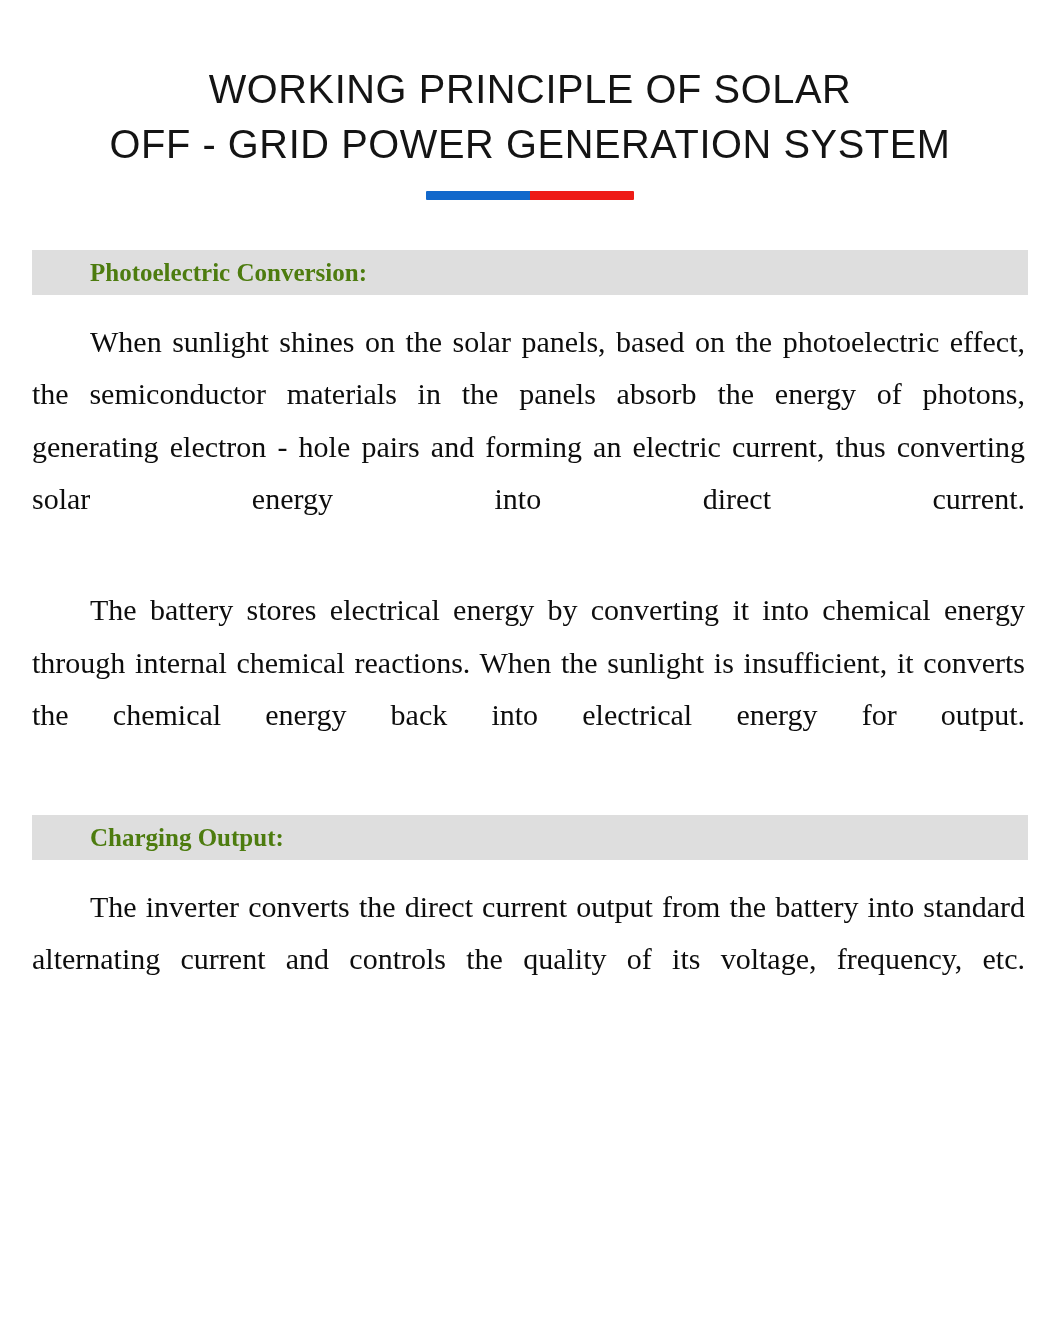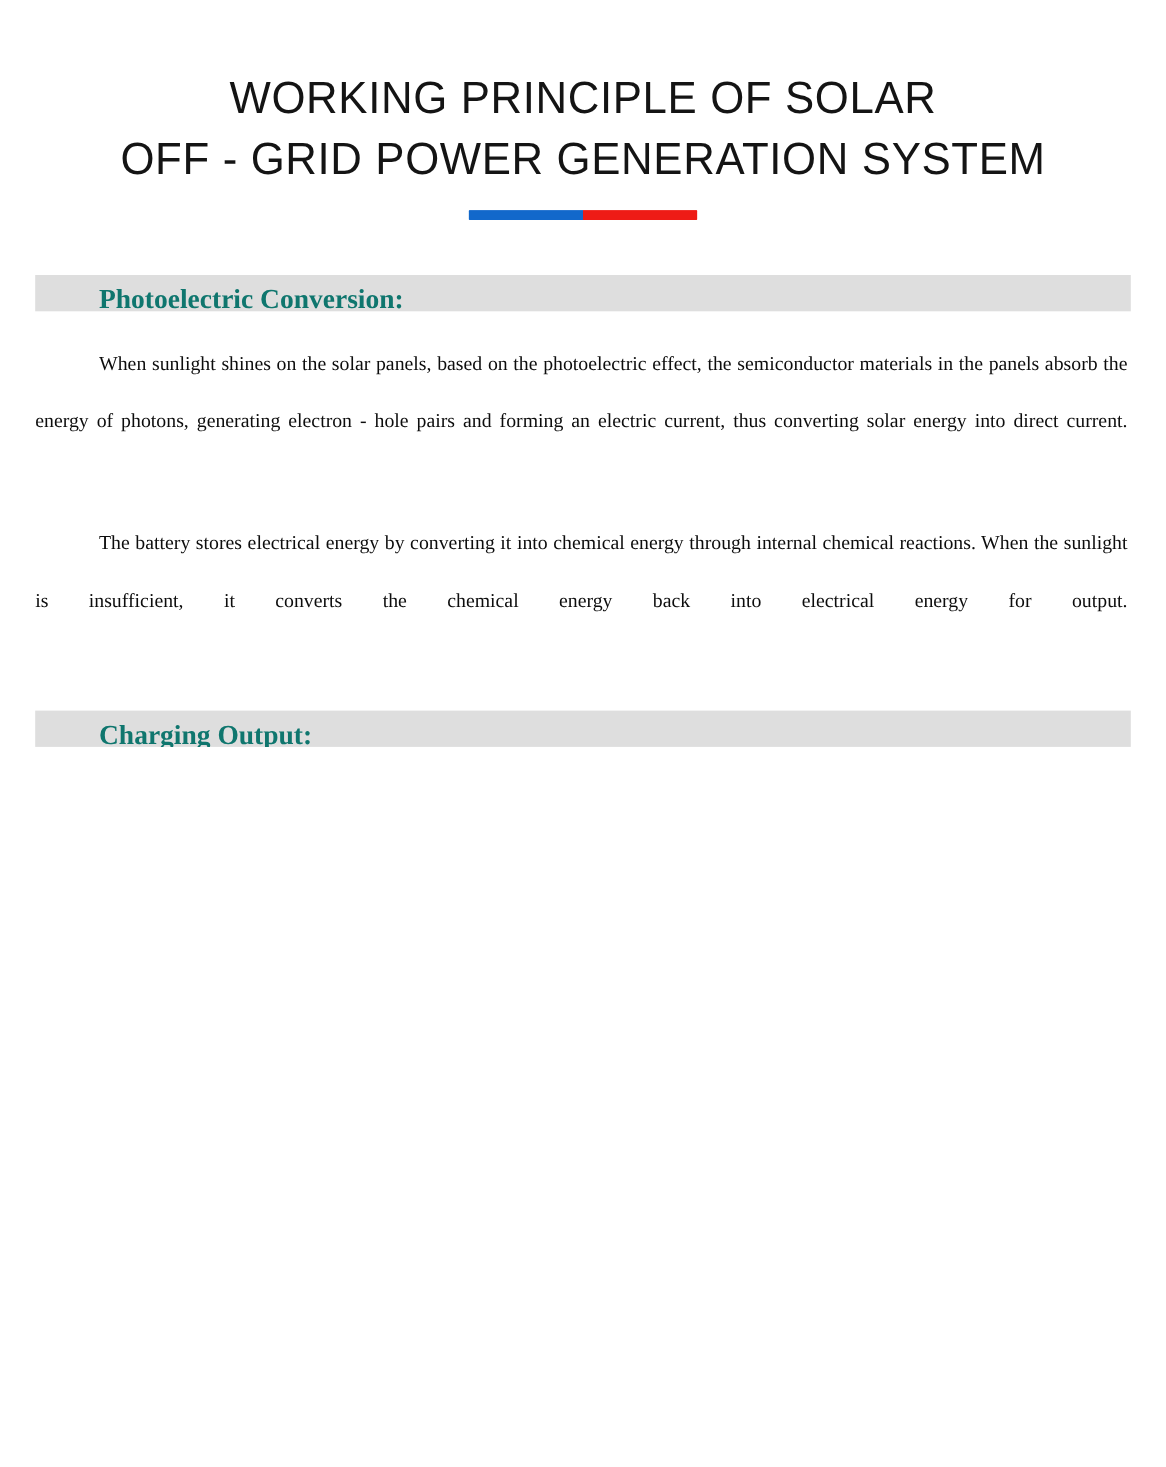--- a/index.html
+++ b/index.html
@@ -61,32 +61,32 @@
   
   .content {
     margin-top: 50px;
     padding: 0 32px;
   }
 
   .section { margin: 0; }
 
   .section-heading {
     background: #dedede;
-    height: 33px;
+    height: 45px;
     line-height: 45px;
     padding-left: 58px;
     font-size: 25px;
-    color: #0f766e;
+    color: #4d7c0f;
     box-sizing: border-box;
     white-space: nowrap;
     overflow: hidden;
   }
 
   .section-body {
-    font-size: 18px;
+    font-size: 30px;
     line-height: 52.5px;
     text-align: justify;
     text-justify: inter-word;
     text-indent: 58px;
     margin: 5px 0 6px 0;
     padding: 0 3px 0 0;
     hyphens: none;
   }
   .section-body::after {
     content: "";
@@ -119,16 +119,17 @@
 
     <section class="section">
     </section>
 
     <section class="section">
       <p class="section-body">The battery stores electrical energy by converting it into chemical energy through internal chemical reactions. When the sunlight is insufficient, it converts the chemical energy back into electrical energy for output.</p>
     </section>
 
     <section class="section">
       <h2 class="section-heading">Charging Output:</h2>
+      <p class="section-body">The inverter converts the direct current output from the battery into standard alternating current and controls the quality of its voltage, frequency, etc.</p>
     </section>
 
   </div>
 </div>
 
 </body></html>

